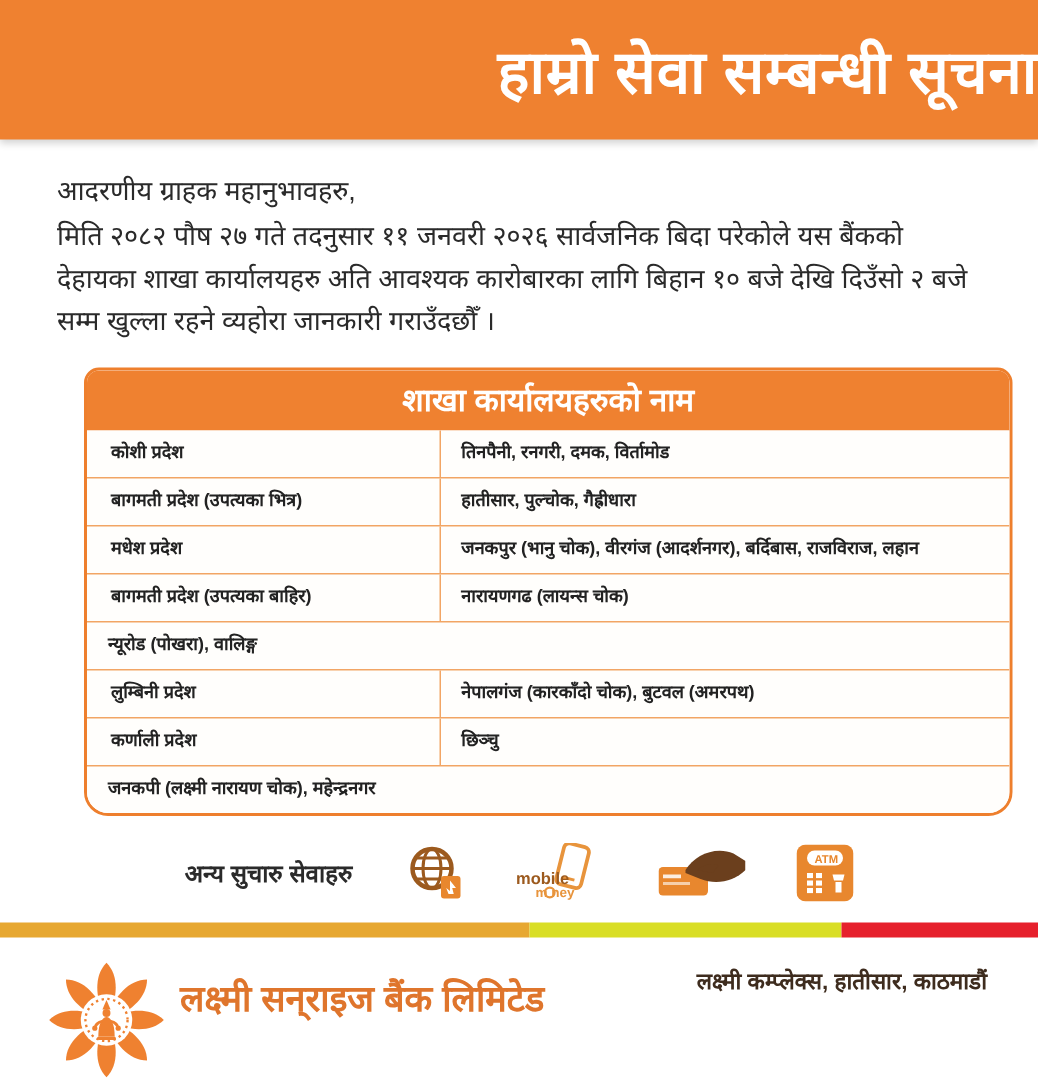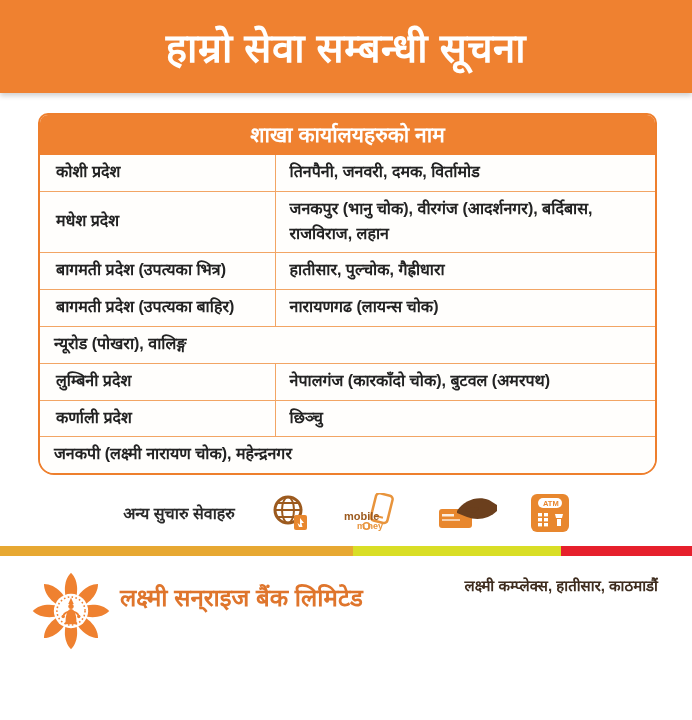--- a/index.html
+++ b/index.html
@@ -5,50 +5,50 @@
   * { margin: 0; padding: 0; box-sizing: border-box; }
   html, body { background: #fff; }
   body { font-family: "Liberation Sans", "DejaVu Sans", sans-serif; }
   .page {
     position: relative; width: 692px; height: 720px;
     margin: 0 auto; background: #ffffff; overflow: hidden;
   }
   
   .banner {
     height: 93px; background: #EF8130;
-    display: flex; align-items: center; justify-content: center;
+    display: flex; align-items: center; justify-content: flex-end;
     box-shadow: 0 3px 5px rgba(0,0,0,0.18);
   }
   .banner-title {
     color: #ffffff; font-size: 40px; font-weight: bold; letter-spacing: 0.5px;
   }
   
   .intro {
     margin: 20px 36px 0 38px; color: #2a2a2a;
     font-size: 18px; line-height: 1.58; font-weight: 500;
   }
   .intro .greeting { margin-bottom: 2px; }
   
   .branch-table {
-    margin: 16px 36px 0 38px; width: 619px;
+    margin: 16px 36px 0 56px; width: 619px;
     border: 2px solid #EE7F2D;
     border-radius: 10px 10px 16px 16px;
     overflow: hidden;
   }
   .table-header {
     background: #EF8130; color: #fff; text-align: center;
     font-size: 21px; font-weight: bold; padding: 5px 0 7px;
   }
   .table-row {
     display: flex; border-top: 1px solid #F2A564; background: #fffefc;
   }
   .table-row:first-of-type { border-top: none; }
   .cell-province, .cell-branches {
     display: flex; align-items: center;
-    font-size: 16px; font-weight: 600; color: #222222; line-height: 1.55;
+    font-size: 12px; font-weight: 600; color: #222222; line-height: 1.55;
     padding: 5px 10px 6px 16px; min-height: 31px;
   }
   .cell-province { width: 237px; border-right: 1.5px solid #F2A564; }
   .cell-branches { width: 382px; padding-left: 14px; }
   
   .services {
     margin-top: 17px; display: flex; align-items: center; justify-content: center;
     gap: 34px; height: 42px;
   }
   .services-label { font-size: 16px; font-weight: bold; color: #2a2a2a; margin-right: 4px; }
@@ -69,38 +69,40 @@
 </head>
 <body>
 
 <div class="page">
 
   <div class="banner">
     <div class="banner-title">हाम्रो सेवा सम्बन्धी सूचना</div>
   </div>
 
   <div class="intro">
+    <div class="greeting">आदरणीय ग्राहक महानुभावहरु,</div>
+    <div class="body-text">मिति २०८२ पौष २७ गते तदनुसार ११ जनवरी २०२६ सार्वजनिक बिदा परेकोले यस बैंकको देहायका शाखा कार्यालयहरु अति आवश्यक कारोबारका लागि बिहान १० बजे देखि दिउँसो २ बजे सम्म खुल्ला रहने व्यहोरा जानकारी गराउँदछौँ ।</div>
   </div>
 
   <div class="branch-table">
     <div class="table-header">शाखा कार्यालयहरुको नाम</div>
     <div id="table-body">
     <div class="table-row">
       <div class="cell-province">कोशी प्रदेश</div>
-      <div class="cell-branches">तिनपैनी, जनवरी, दमक, विर्तामोड</div>
+      <div class="cell-branches">तिनपैनी, रनगरी, दमक, विर्तामोड</div>
+    </div>
+
+    <div class="table-row">
+      <div class="cell-province">बागमती प्रदेश (उपत्यका भित्र)</div>
+      <div class="cell-branches">हातीसार, पुल्चोक, गैह्रीधारा</div>
     </div>
 
     <div class="table-row">
       <div class="cell-province">मधेश प्रदेश</div>
       <div class="cell-branches">जनकपुर (भानु चोक), वीरगंज (आदर्शनगर), बर्दिबास, राजविराज, लहान</div>
-    </div>
-
-    <div class="table-row">
-      <div class="cell-province">बागमती प्रदेश (उपत्यका भित्र)</div>
-      <div class="cell-branches">हातीसार, पुल्चोक, गैह्रीधारा</div>
     </div>
 
     <div class="table-row">
       <div class="cell-province">बागमती प्रदेश (उपत्यका बाहिर)</div>
       <div class="cell-branches">नारायणगढ (लायन्स चोक)</div>
     </div>
 
     <div class="table-row">
       <div class="cell-branches">न्यूरोड (पोखरा), वालिङ्ग</div>
     </div>

